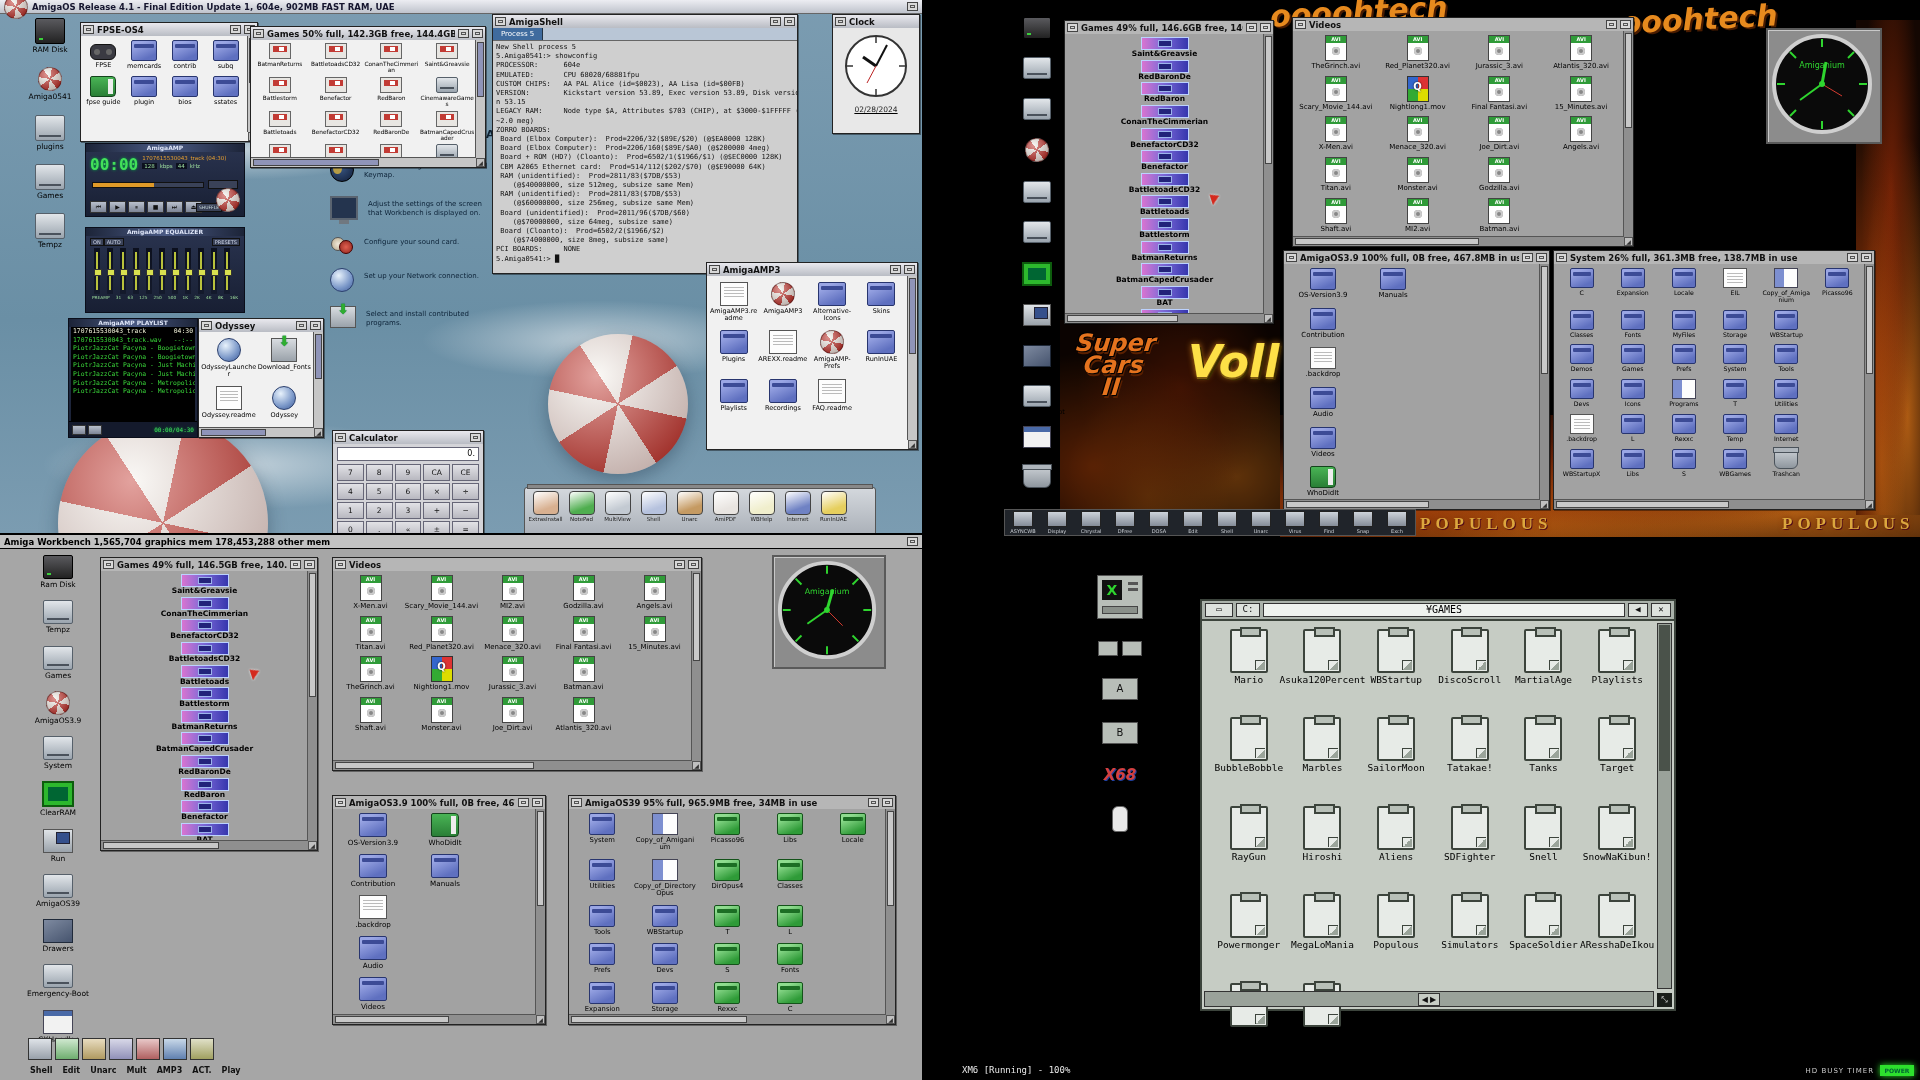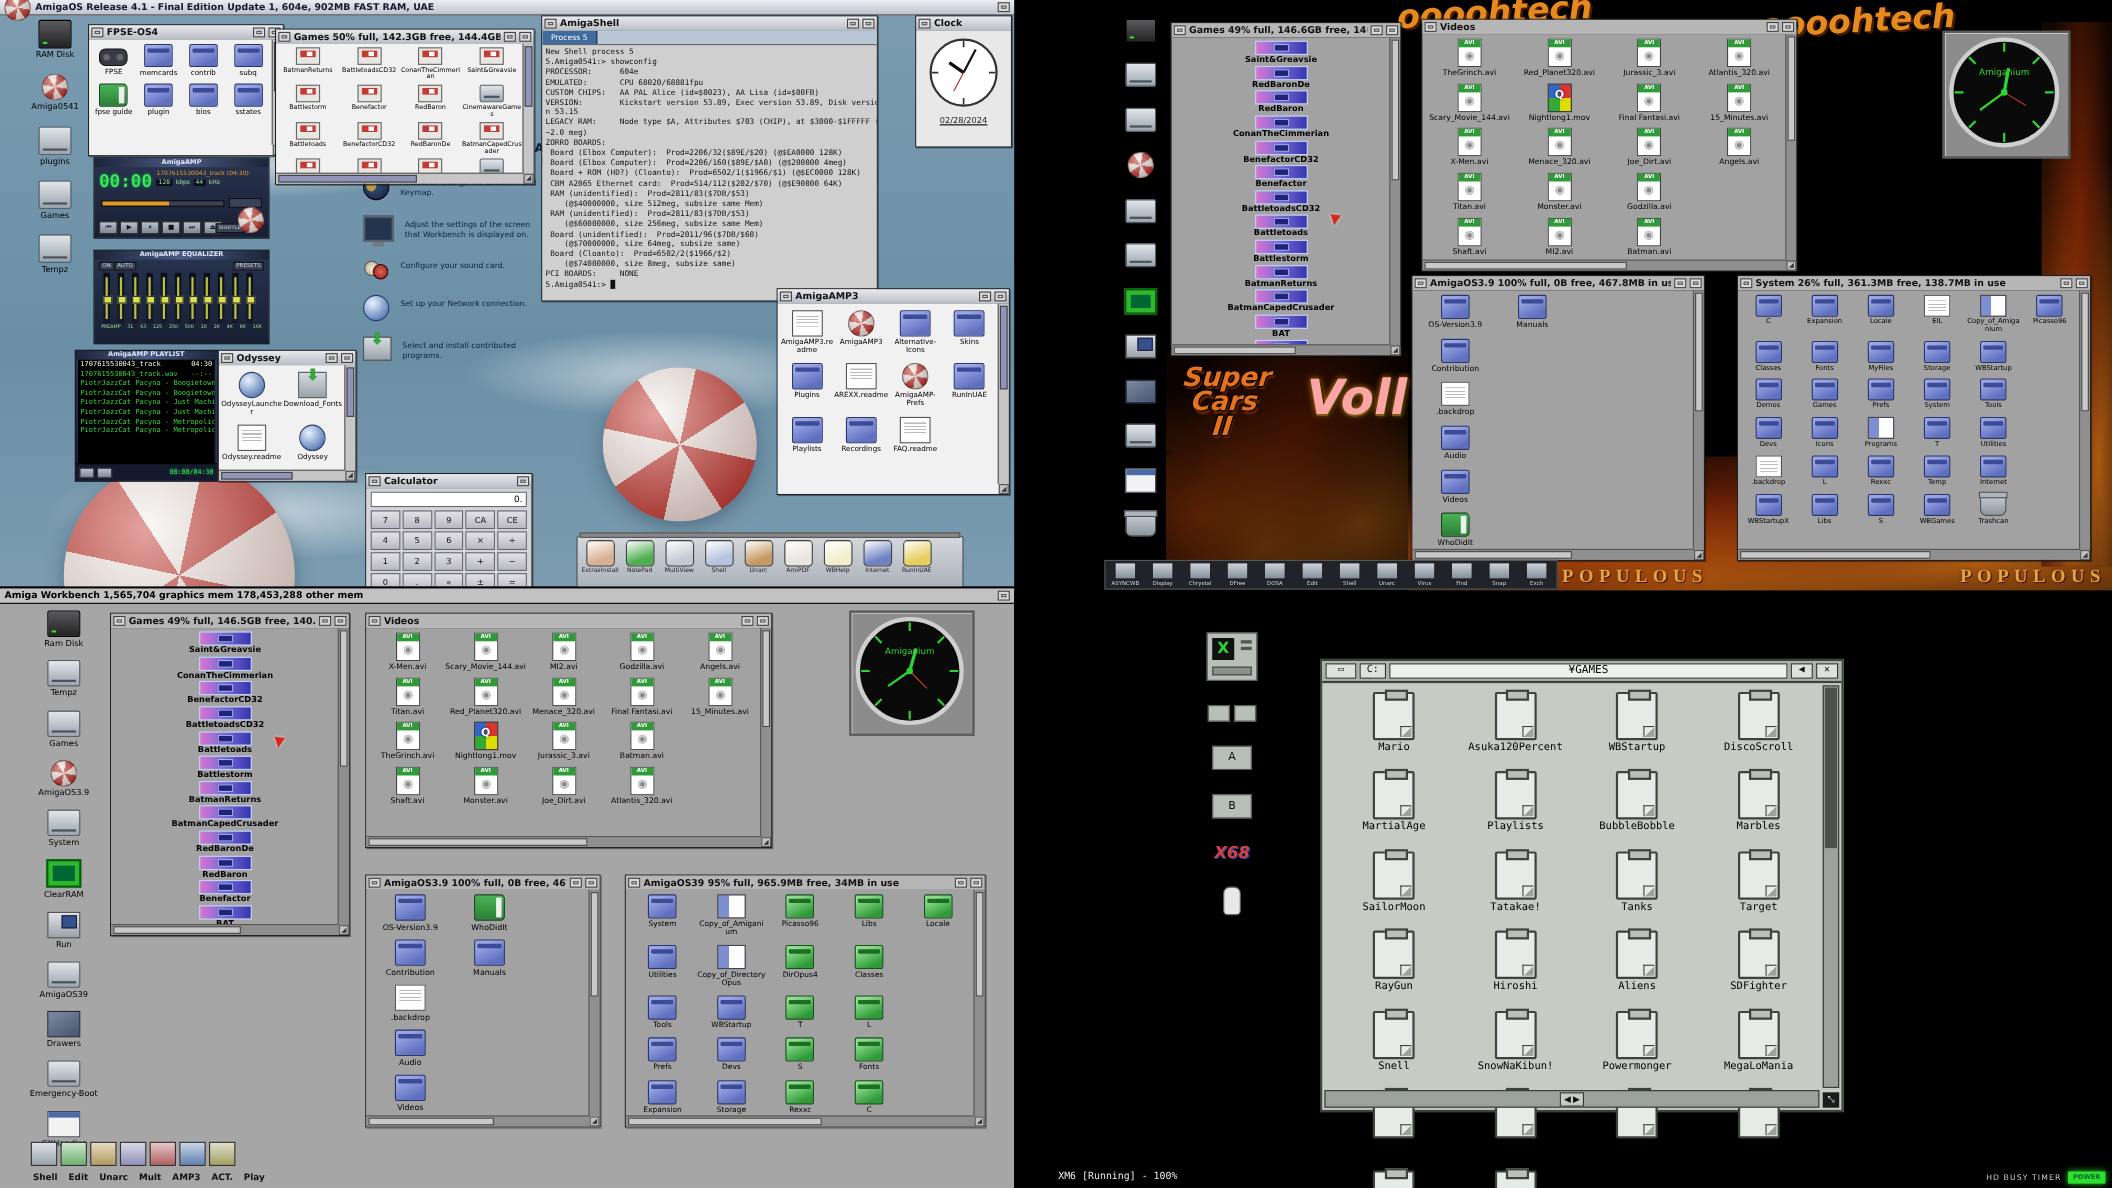--- a/index.html
+++ b/index.html
@@ -129,41 +129,41 @@
   #q-tr{left:1000px;top:0;width:920px;height:537px;background:#000;}
   #tr-bar{position:absolute;left:0;top:0;right:0;height:13px;background:#b6b6b6;border-bottom:1px solid #000;display:flex;align-items:center;padding:0 4px;font-size:8.5px;font-weight:bold;color:#000;}
   .fire{position:absolute;background:
      radial-gradient(ellipse at 15% 75%,rgba(190,70,10,.8),transparent 55%),
      radial-gradient(ellipse at 55% 35%,rgba(120,35,6,.9),transparent 60%),
      radial-gradient(ellipse at 80% 80%,rgba(225,120,25,.75),transparent 50%),
      radial-gradient(ellipse at 40% 90%,rgba(230,150,30,.5),transparent 45%),#140702;}
   .populous{position:absolute;font-family:"Liberation Serif","DejaVu Serif",serif;font-weight:bold;font-size:17px;letter-spacing:5px;color:#dca73e;text-shadow:0 0 5px #7a2e00,1px 1px 0 #402;}
   .graffiti{position:absolute;font-style:italic;font-weight:bold;font-size:30px;color:#e78a1e;text-shadow:2px 2px 0 #4a1c00,-1px -1px 0 #000;transform:rotate(-3deg);}
   #sc-logo{position:absolute;left:74px;top:332px;text-align:center;font-style:italic;font-weight:bold;font-size:24px;line-height:.92;color:#e5731e;text-shadow:-1px -1px 0 #000,1px 1px 0 #000,2px 3px 0 #5a2000;transform:skewX(-6deg);}
-  #voll{position:absolute;left:188px;top:336px;font-style:italic;font-weight:bold;font-size:44px;color:#fca5a5;text-shadow:0 2px 0 #7c5a10,2px 3px 0 #3a2a00,0 0 6px #d08018;}
+  #voll{position:absolute;left:188px;top:336px;font-style:italic;font-weight:bold;font-size:44px;color:#fde047;text-shadow:0 2px 0 #7c5a10,2px 3px 0 #3a2a00,0 0 6px #d08018;}
   
   #tr-dock{position:absolute;left:4px;top:509px;display:flex;gap:2px;background:#20242a;border:1px solid #555;padding:1px 2px;}
   .dk2it{width:32px;display:flex;flex-direction:column;align-items:center;gap:1px;}
   .dk2ic{width:18px;height:14px;background:linear-gradient(#cdd3da,#848c98);border:1px solid #222;}
   .dk2lbl{font-size:5px;color:#cfd4da;white-space:nowrap;}
   
   .aclk{position:absolute;background:#8c8c8c;border:2px solid #5a5a5a;box-shadow:inset 1px 1px 0 #c8c8c8;}
   
   #q-bl{left:0;top:535px;width:922px;height:545px;background:#a6a6a6;}
   #bl-bar{position:absolute;left:0;top:0;right:0;height:13px;background:#c2c2c2;border-bottom:1px solid #000;display:flex;align-items:center;padding:0 4px;font-size:8.5px;font-weight:bold;color:#000;}
   #bl-menu{position:absolute;left:30px;top:531px;display:flex;gap:10px;font-size:8px;font-weight:bold;color:#111;}
   #bl-dock{position:absolute;left:28px;top:503px;display:flex;gap:3px;}
   .bdock-ic{width:22px;height:20px;border:1px solid #333;background:linear-gradient(#dfe3e8,#98a0aa);}
   
   #q-br{left:922px;top:537px;width:998px;height:543px;background:#000;color:#ddd;}
   #x68-win{position:absolute;left:278px;top:62px;width:472px;height:408px;background:#c6ccc4;border:2px solid #3c443c;box-shadow:2px 2px 0 #000;}
   #x68-tb{height:18px;background:#aab2aa;border-bottom:2px solid #3c443c;display:flex;align-items:center;gap:3px;padding:0 3px;}
   .xgad{height:12px;background:#dde2dd;border:1px solid #333;font-family:"DejaVu Sans Mono","Liberation Mono",monospace;font-size:9px;line-height:11px;text-align:center;color:#111;}
   #x68-title{flex:1;height:12px;background:#eef2ee;border:1px solid #333;font-family:"DejaVu Sans Mono","Liberation Mono",monospace;font-size:10px;line-height:11px;text-align:center;color:#000;}
-  #x68-grid{position:absolute;left:10px;right:20px;top:28px;bottom:20px;display:grid;grid-template-columns:repeat(4,1fr);row-gap:16px;--gw:34px;--gh:40px;--ls:9.5px;}
+  #x68-grid{position:absolute;left:10px;right:20px;top:28px;bottom:20px;display:grid;grid-template-columns:repeat(6,1fr);row-gap:32px;--gw:34px;--gh:40px;--ls:9.5px;}
   #x68-grid .lbl{font-family:"DejaVu Sans Mono","Liberation Mono",monospace;white-space:nowrap;}
   #x68-vsb{position:absolute;right:2px;top:22px;bottom:20px;width:13px;background:#9aa29a;border:1px solid #333;}
   #x68-vsb .th{position:absolute;left:1px;right:1px;top:1px;height:40%;background:#4a524a;}
   #x68-hsb{position:absolute;left:2px;right:20px;bottom:2px;height:14px;background:#9aa29a;border:1px solid #333;display:flex;justify-content:center;align-items:center;}
   #x68-hbtns{display:flex;gap:2px;background:#c6ccc4;border:1px solid #333;padding:1px 3px;font-size:8px;line-height:9px;color:#111;}
   #x68-rsz{position:absolute;right:2px;bottom:2px;width:15px;height:14px;background:#1a1e1a;color:#eee;font-size:8px;line-height:14px;text-align:center;}
   #x68-side{position:absolute;left:170px;top:38px;width:56px;display:flex;flex-direction:column;align-items:center;gap:22px;}
   .xside-box{background:#b8beb8;border:1px solid #555;}
   #x68-logo{font-style:italic;font-weight:bold;font-size:15px;color:#d44040;text-shadow:1px 1px 0 #2040a0;}
   #x68-mouse{width:14px;height:24px;background:#e8e8e8;border:1px solid #666;border-radius:6px 6px 4px 4px;}
@@ -992,21 +992,21 @@
     </div>
     <div class="vsb">
         <div class="th"></div>
       </div>
     <div class="hsb">
         <div class="th"></div>
       </div>
     <div class="corner">◢</div>
   </div>
 
-  <div class="w wb3" style="left:579px;top:250px;width:320px;height:258px;">
+  <div class="w wb3" style="left:553px;top:250px;width:320px;height:258px;">
     <div class="tb">
       <span class="gad"></span>
       <span class="ttl">System  26% full, 361.3MB free, 138.7MB in use</span>
       <span class="gad"></span>
       <span class="gad"></span>
     </div>
     <div class="cnt" style="right:9px;bottom:9px;">
       <div class="grid" style="grid-template-columns:repeat(6,1fr);padding:4px 2px;row-gap:6px;--gw:22px;--gh:18px;--ls:6.2px;">
           <div class="ic">
             <div class="glyph t-drawer"></div>

